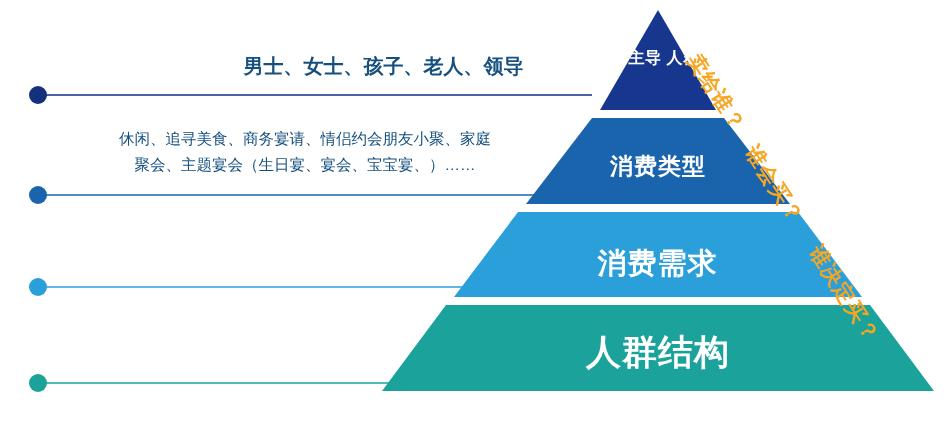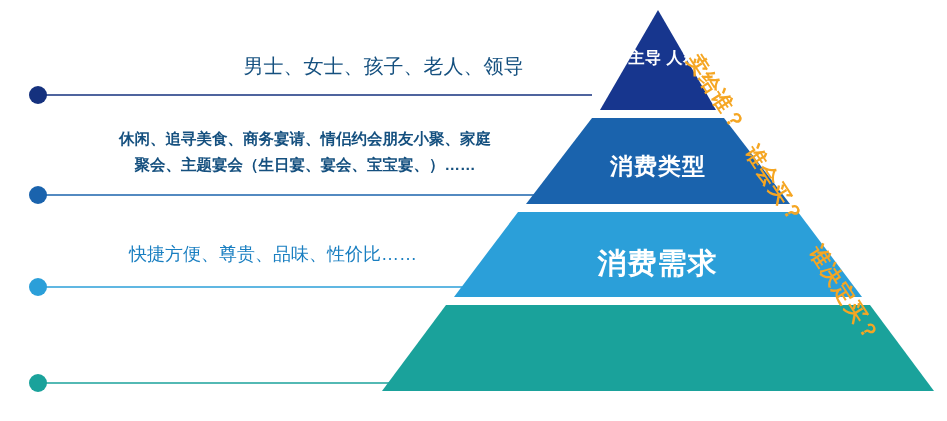--- a/index.html
+++ b/index.html
@@ -70,29 +70,29 @@
     text-align: center;
     white-space: pre-line;
   }
   #callout-0 {
     left: 176px;
     top: 52px;
     width: 415px;
     font-size: 20px;
     line-height: 28px;
     color: #15507f;
+    font-weight: bold;
   }
   #callout-1 {
     left: 70px;
     top: 126px;
     width: 470px;
     font-size: 15.5px;
     line-height: 26px;
     color: #15507f;
-    font-weight: bold;
   }
   #callout-2 {
     left: 68px;
     top: 241px;
     width: 410px;
     font-size: 18px;
     line-height: 26px;
     color: #1a7fc1;
   }
   #callout-3 {
@@ -145,25 +145,25 @@
     <polygon points="658,10 716,110 600,110" fill="#17368e"></polygon>
     <polygon points="592,118 724,118 790,204 526,204" fill="#1a63ad"></polygon>
     <polygon points="518,212 798,212 862,297 454,297" fill="#2b9fd9"></polygon>
     <polygon points="446,305 870,305 934,391 382,391" fill="#1aa29b"></polygon>
   </svg>
 
   <div class="tier-label" id="tier-label-0">主导
 人群</div>
   <div class="tier-label" id="tier-label-1">消费类型</div>
   <div class="tier-label" id="tier-label-2">消费需求</div>
+  <div class="tier-label" id="tier-label-3">人群结构</div>
 
   <div class="callout" id="callout-0">男士、女士、孩子、老人、领导</div>
   <div class="callout" id="callout-1">休闲、追寻美食、商务宴请、情侣约会朋友小聚、家庭
 聚会、主题宴会（生日宴、宴会、宝宝宴、）……</div>
-  <div class="callout" id="callout-2">快捷方便、尊贵、品味、性价比……</div>
 
   <div class="diag-text">
     <span id="diag-0">卖给谁？</span>
     <span id="diag-1">谁会买？</span>
     <span id="diag-2">谁决定买？</span>
   </div>
 
 </div>
 
 </body></html>

